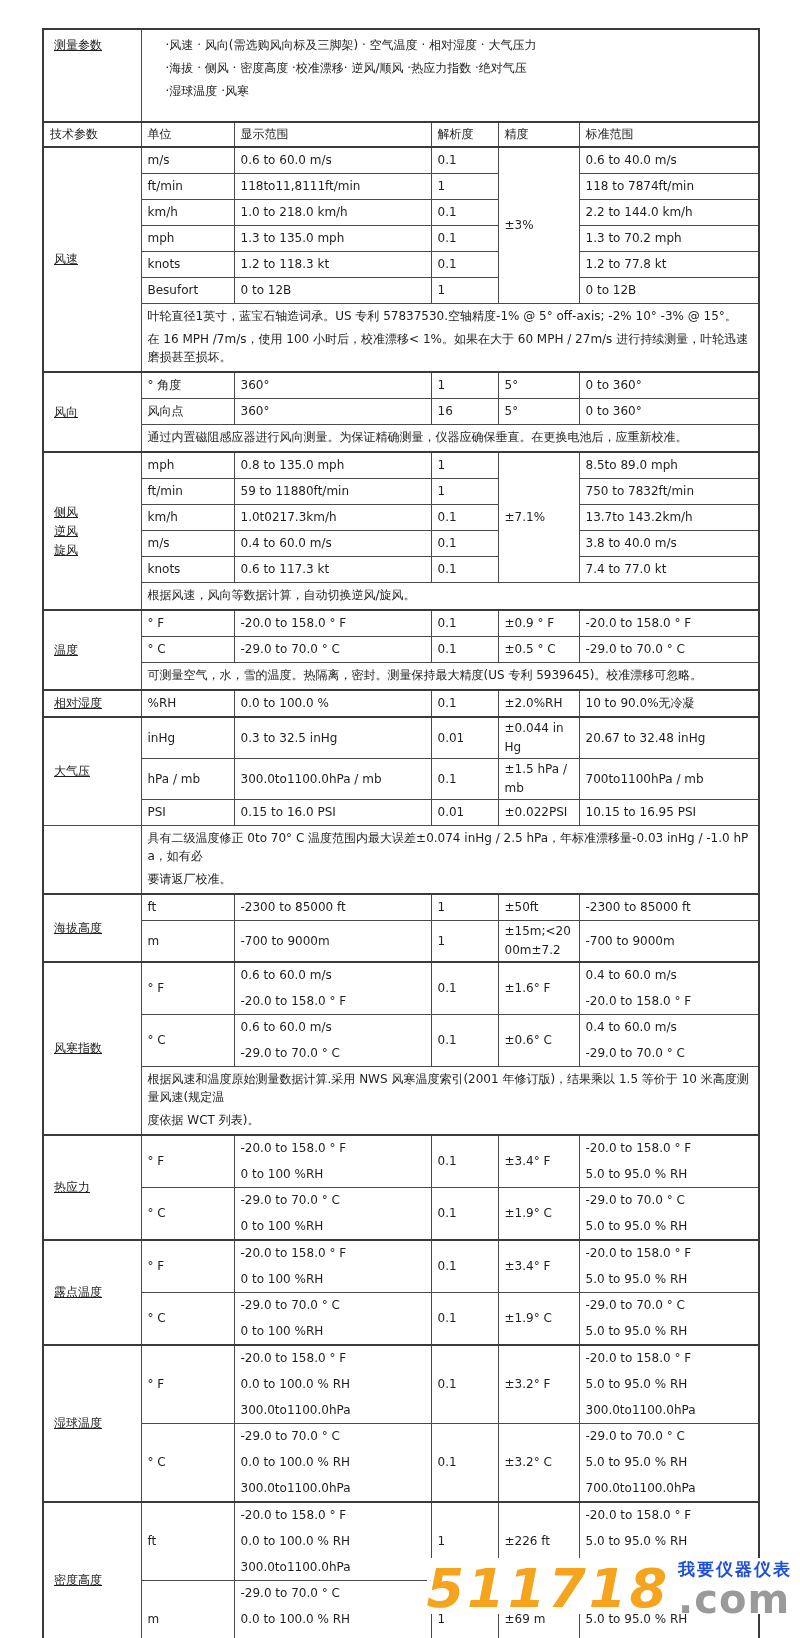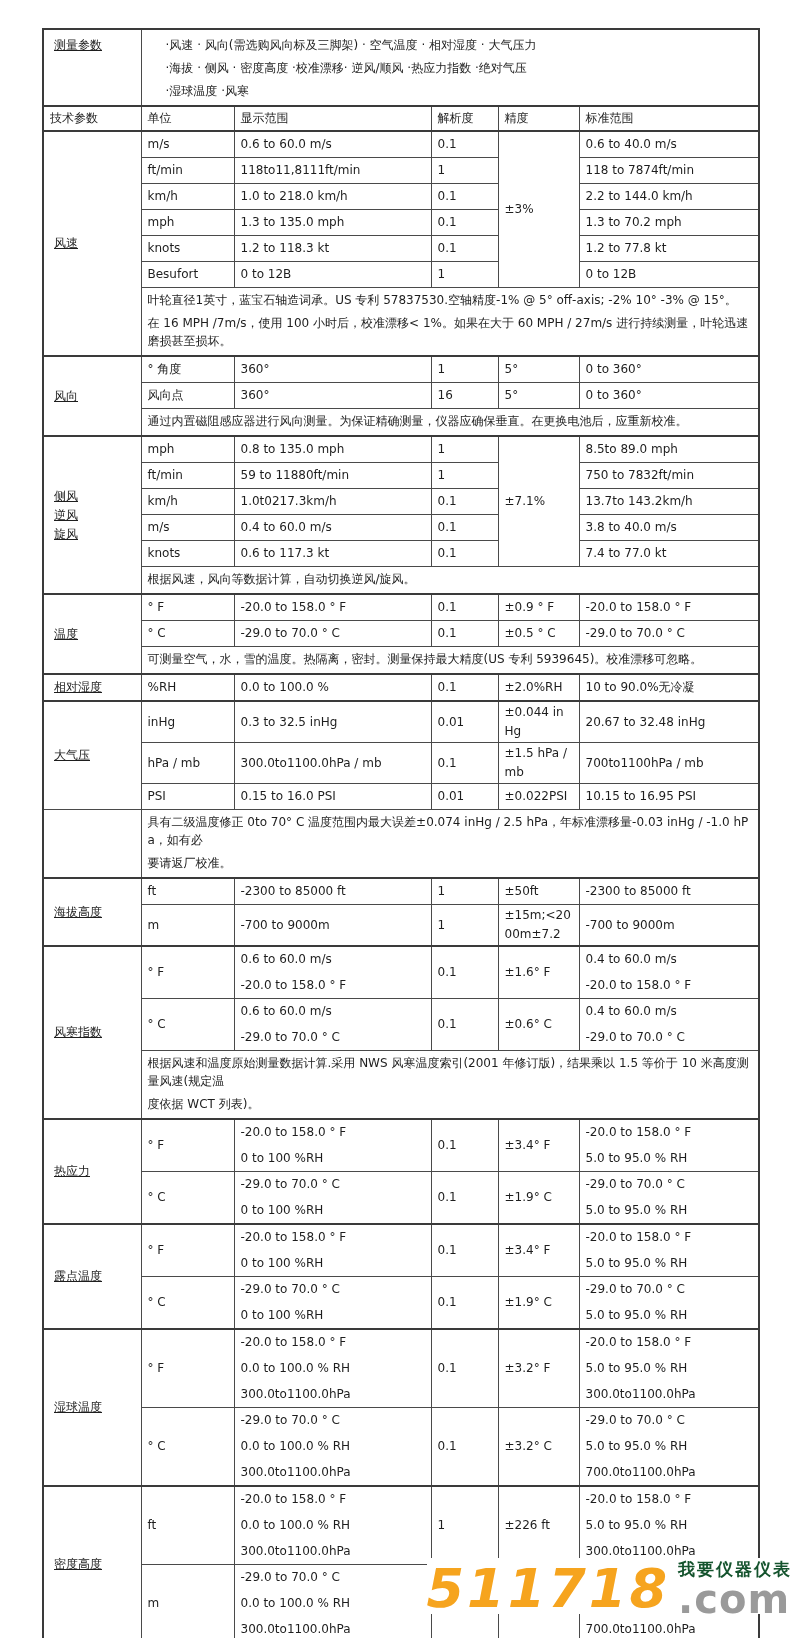--- a/index.html
+++ b/index.html
@@ -31,21 +31,21 @@
     border: 1px solid #4a4a4a;
     vertical-align: middle;
     padding: 1px 6px;
     line-height: 19px;
     word-break: break-all;
   }
   tr.sec-top > td { border-top: 2px solid #3a3a3a; }
 
   td.label-cell { padding-left: 10px; text-decoration: underline; }
   td.measure-label { vertical-align: top; padding-top: 6px; }
-  td.measure-cell { padding-left: 24px; vertical-align: top; padding-top: 6px; padding-bottom: 4px; }
+  td.measure-cell { padding-left: 24px; vertical-align: top; padding-top: 6px; padding-bottom: 20px; }
   td.measure-cell div + div { margin-top: 4px; }
 
   td.header-cell { line-height: 21px; }
 
   td.display-cell div + div,
   td.std-cell div + div { margin-top: 7px; }
   td.display-cell, td.std-cell { padding-top: 3px; padding-bottom: 3px; }
 
   td.note-cell { line-height: 18px; padding-top: 3px; padding-bottom: 5px; }
   td.note-cell div + div { margin-top: 5px; }
@@ -724,17 +724,17 @@
           <td class="content-cell" colspan="5">
             <div>可测定最大风速和平均风速，并可通过一键切换。</div>
           </td>
         </tr>
       </tbody>
   </table>
 
   <div class="watermark">
     <span class="wm-number" style="color: rgb(246, 164, 30);">511718</span>
     <span class="wm-col">
-      <span class="wm-slogan" style="color: #14532d;">我要仪器仪表</span>
+      <span class="wm-slogan" style="color: #1d4ed8;">我要仪器仪表</span>
       <span class="wm-domain" style="color: rgb(154, 154, 154);">.com</span>
     </span>
   </div>
 </div>
 
 </body></html>

